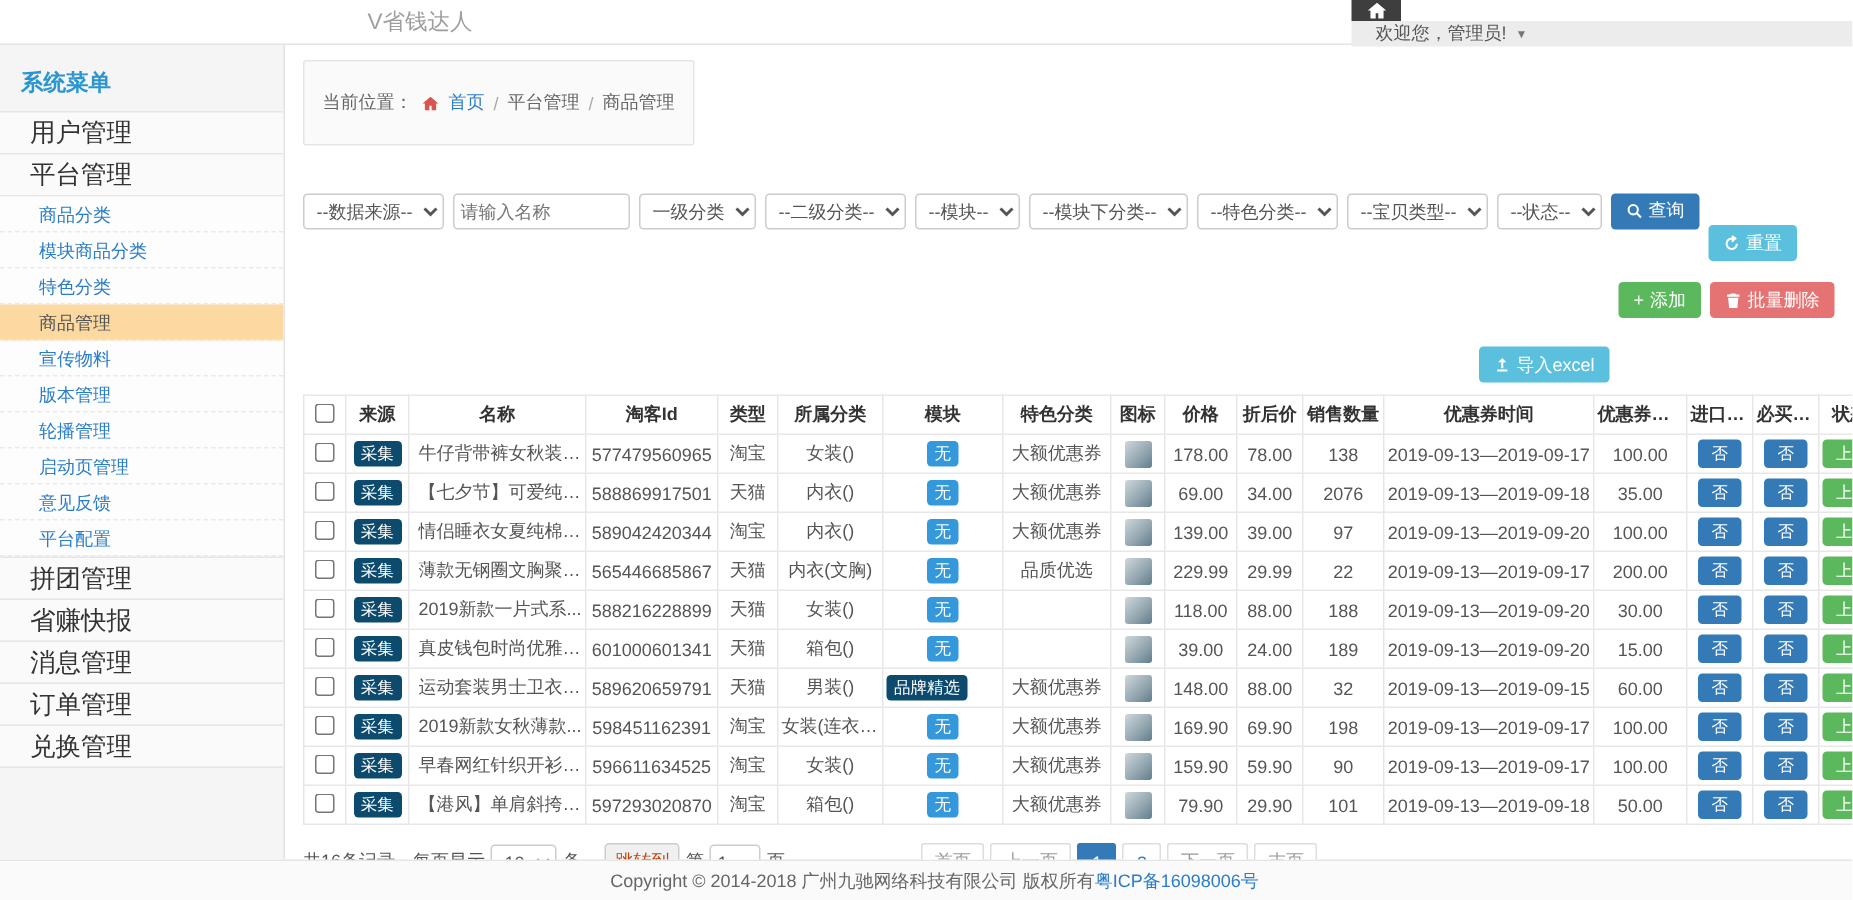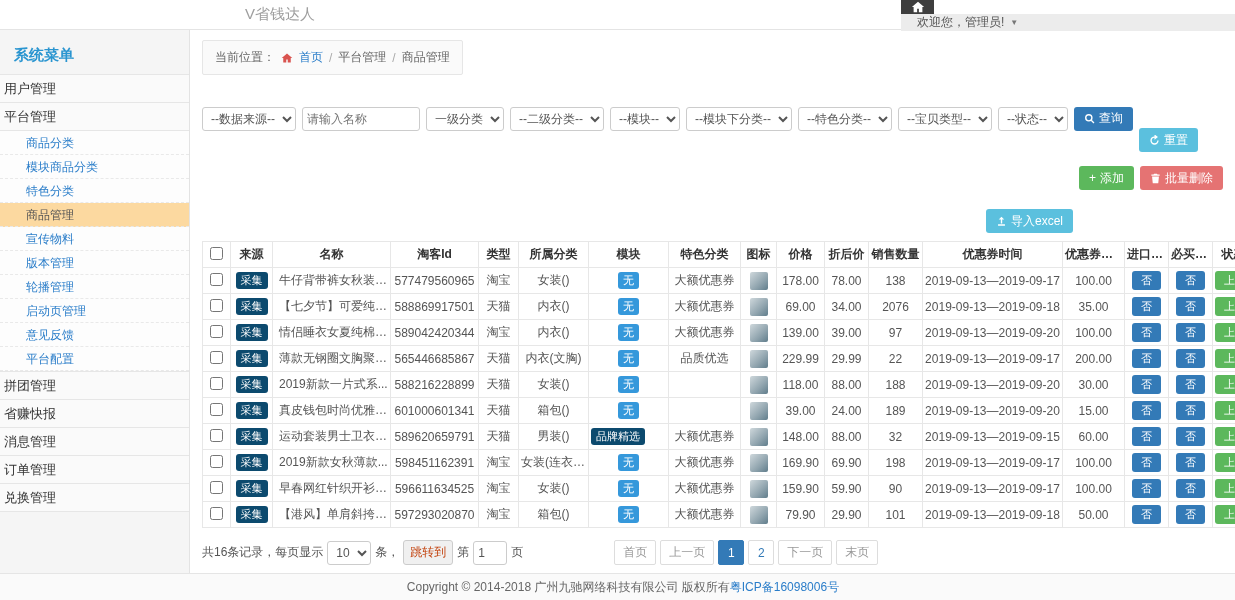--- a/index.html
+++ b/index.html
@@ -11,31 +11,31 @@
   .brand { margin-left:245px; color:#9e9e9e; font-size:15px; align-self:center; }
   .top-right { display:flex; align-items:stretch;flex-direction:column; }
   .home-btn { width:33px; background:#3e3e3e; display:flex; align-items:center; justify-content:center; cursor:pointer; }
   .welcome { background:#ececec; width:334px; display:flex; align-items:center; gap:6px;
     padding-left:16px; font-size:12px; color:#555; cursor:pointer; }
   .caret { font-size:8px; color:#777; }
   
   .layout { display:flex; height:543px; }
   .sidebar { width:190px; background:#f5f5f5; border-right:1px solid #e3e3e3; padding-top:8px; overflow:hidden; }
   .sidebar-title { color:#2a95d0; font-size:15px; font-weight:bold; padding:8px 14px 10px; }
-  .menu-item { height:29px; line-height:28px; padding-left:4px; font-size:13px; color:#333;
+  .menu-item { height:29px; line-height:28px; padding-left:20px; font-size:17px; color:#333;
     background:#fafafa; border-top:1px solid #e6e6e6; border-bottom:1px solid #e6e6e6;
     margin-top:-1px; cursor:pointer; }
   .submenu { background:#fdfdfd; border-bottom:1px solid #e6e6e6; }
   .submenu-item { height:24px; line-height:24px; padding-left:26px; font-size:12px; color:#2a7dc9;
     border-bottom:1px dashed #e9e9e9; cursor:pointer; }
   .submenu-item.active { background:#fcd9a0; color:#555; }
   .main { flex:1; padding:10px 12px 0; overflow:hidden; }
   
   .breadcrumb { display:inline-flex; align-items:center; gap:6px; border:1px solid #e6e6e6;
-    background:#fafafa; padding:8px 12px; font-size:12px; color:#666; border-radius:2px; }
+    background:#fafafa; padding:19px 12px; font-size:12px; color:#666; border-radius:2px; }
   .breadcrumb .link { color:#2a7dc9; cursor:pointer; }
   .sep { color:#aaa; }
   
   .filters { margin-top:10px; display:flex; gap:6px; align-items:center; }
   select, input.text, input.page-input { height:24px; border:1px solid #ccc; border-radius:3px;
     font-size:12px; color:#555; background:#fff; padding:0 4px; }
   input.text { width:118px; }
   .btn { height:24px; border:none; border-radius:3px; color:#fff; font-size:12px;
     padding:0 10px; display:inline-flex; align-items:center; gap:4px; cursor:pointer; }
   .btn.blue { background:#337ab7; } .btn.cyan { background:#5bc0de;margin-top:43px; }

